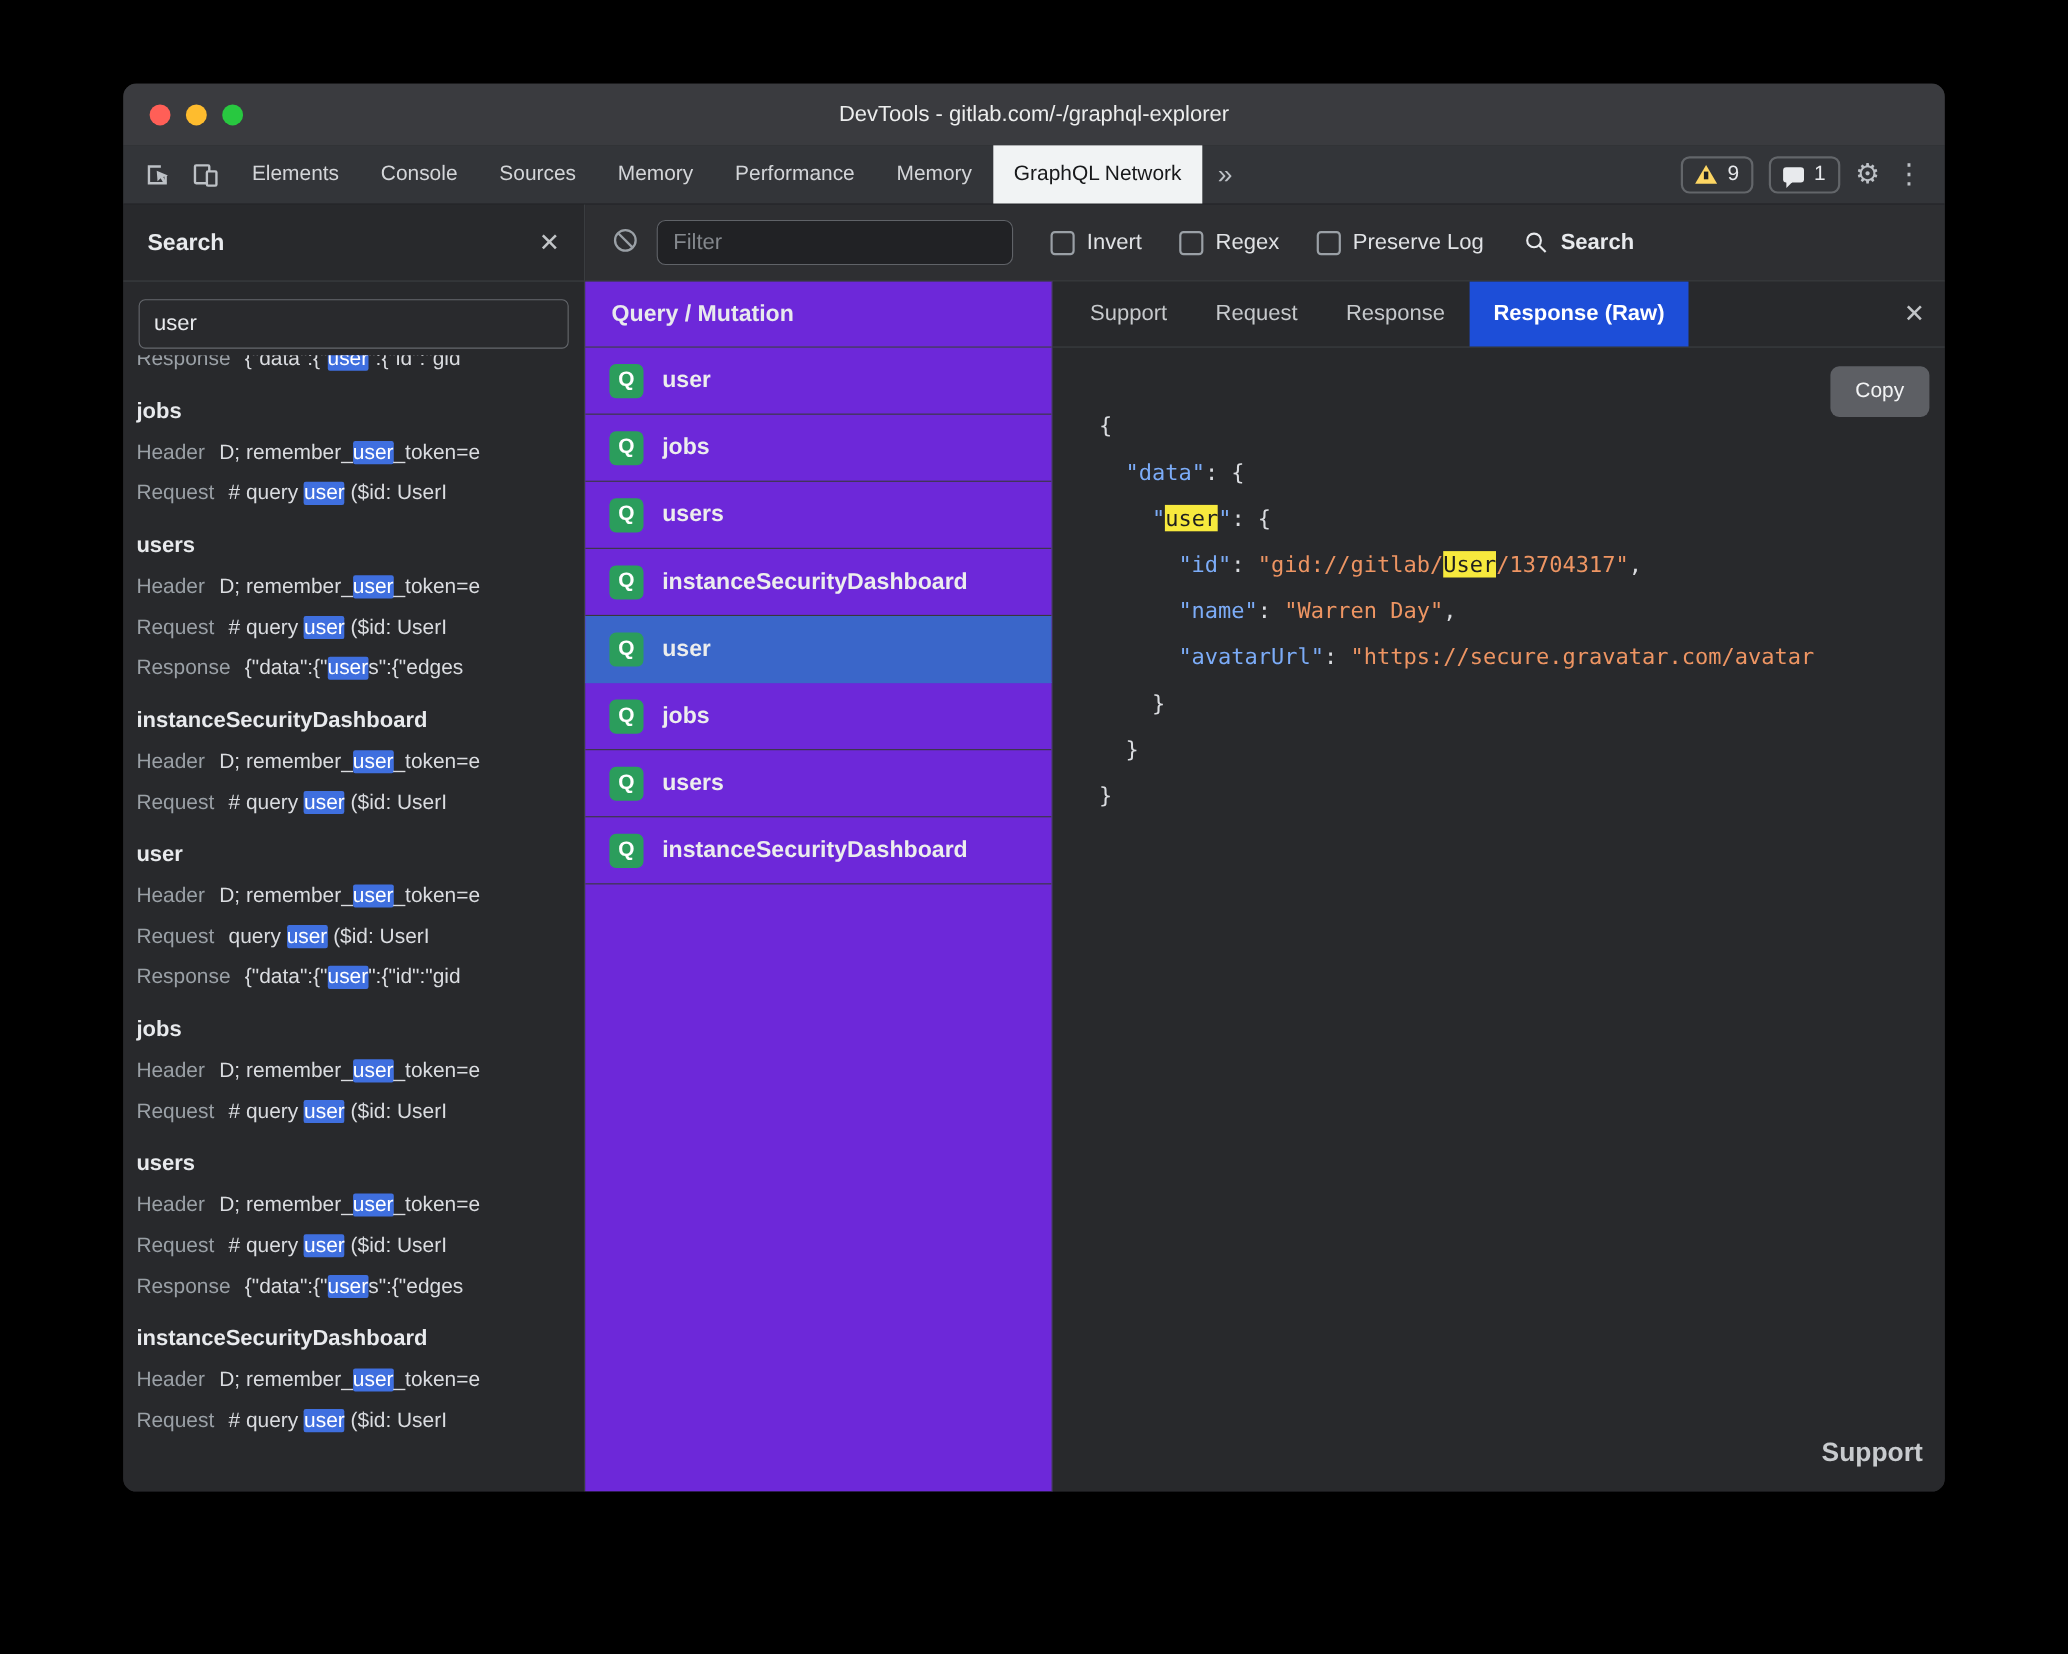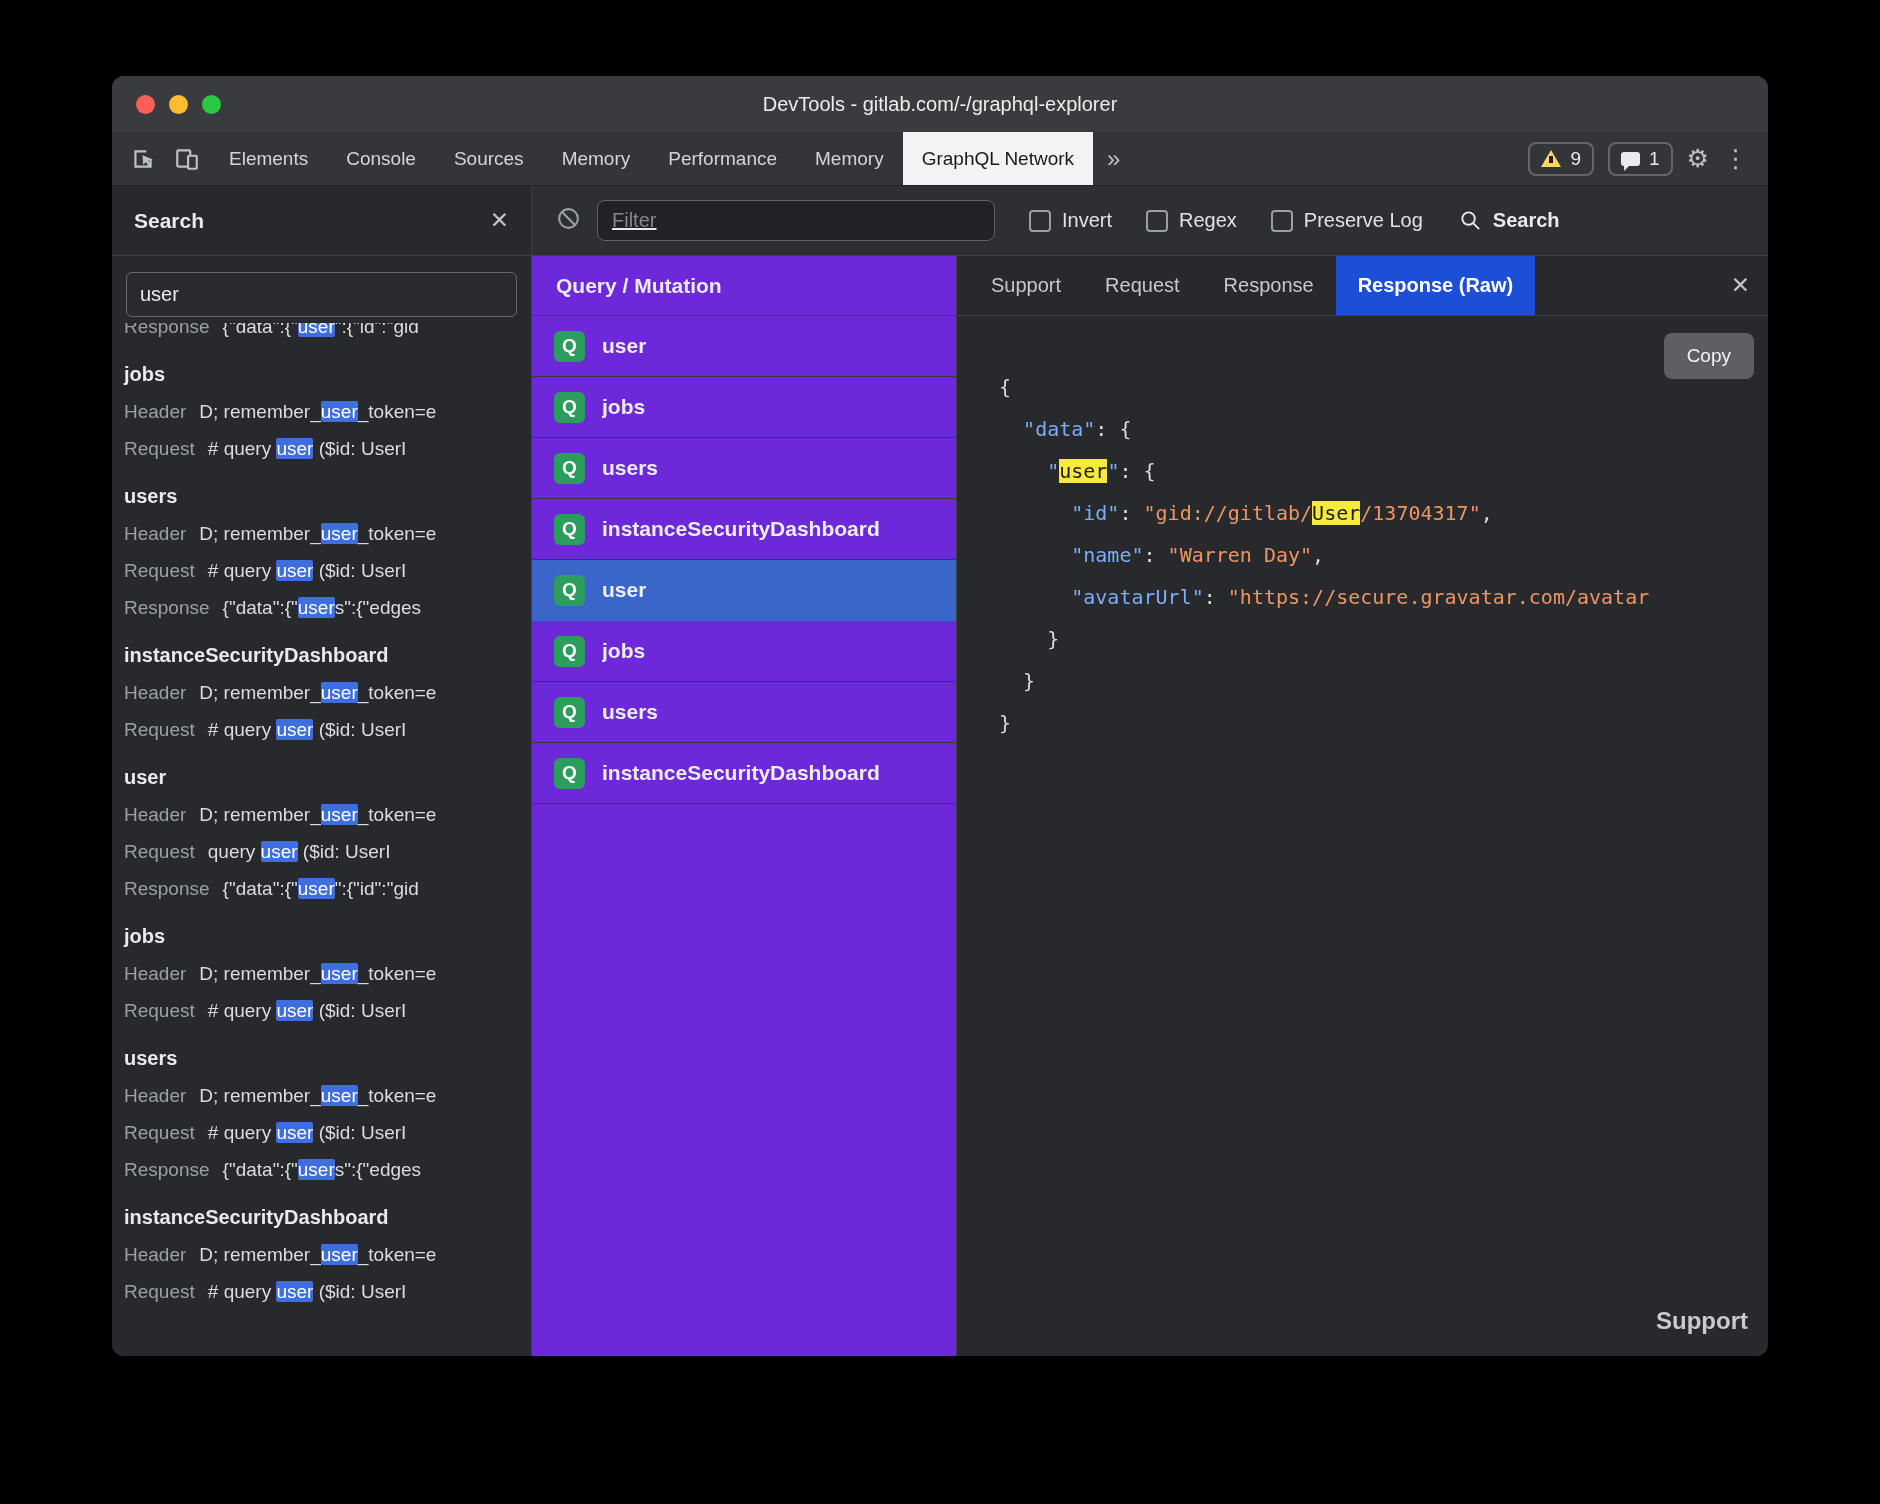--- a/index.html
+++ b/index.html
@@ -46,22 +46,22 @@
   .results { flex:1; overflow:hidden; padding-left:12px; position:relative; }
   .res-line { font-size:19px; line-height:37px; white-space:pre; color:#dadce0; overflow:hidden; }
   .res-line.partial { margin-top:-15px; }
   .res-label { color:#9aa0a6; margin-right:13px; }
   .res-title { font-size:20px; font-weight:bold; color:#e8eaed; margin-top:10px; line-height:38px; }
   .hl-b { background:#3f6fdf; color:#fff; border-radius:2px; }
 
   
   .main-area { flex:1; display:flex; flex-direction:column; min-width:0; }
   .filter-row { flex:0 0 70px; display:flex; align-items:center; border-bottom:1px solid #3c4043; padding:0 24px; background:#2e2f32; }
-  .filter-input { width:398px; height:41px; margin-left:16px; background:#212225; border:1px solid #606368; border-radius:8px;
-                  color:#e8eaed; font-size:20px; padding:0 14px; font-family:"Liberation Sans",sans-serif; outline:none;text-decoration:underline; }
+  .filter-input { width:324px; height:41px; margin-left:16px; background:#212225; border:1px solid #606368; border-radius:8px;
+                  color:#e8eaed; font-size:20px; padding:0 14px; font-family:"Liberation Sans",sans-serif; outline:none; }
   .filter-input::placeholder { color:#84888d; }
   .cb-group { display:flex; align-items:center; gap:11px; margin-left:34px; }
   .cb { width:22px; height:22px; border:2px solid #9aa0a6; border-radius:4px; background:transparent; }
   .cb-label { font-size:20px; color:#e0e2e5; white-space:nowrap; }
   .search-group { display:flex; align-items:center; gap:11px; margin-left:36px; color:#e8eaed; font-size:20px; font-weight:bold; }
 
   .content-row { flex:1; display:flex; min-height:0; }
 
   
   .query-panel { flex:0 0 425px; border-right:1px solid #3c4043; display:flex; flex-direction:column; background:#6d28d9; }

